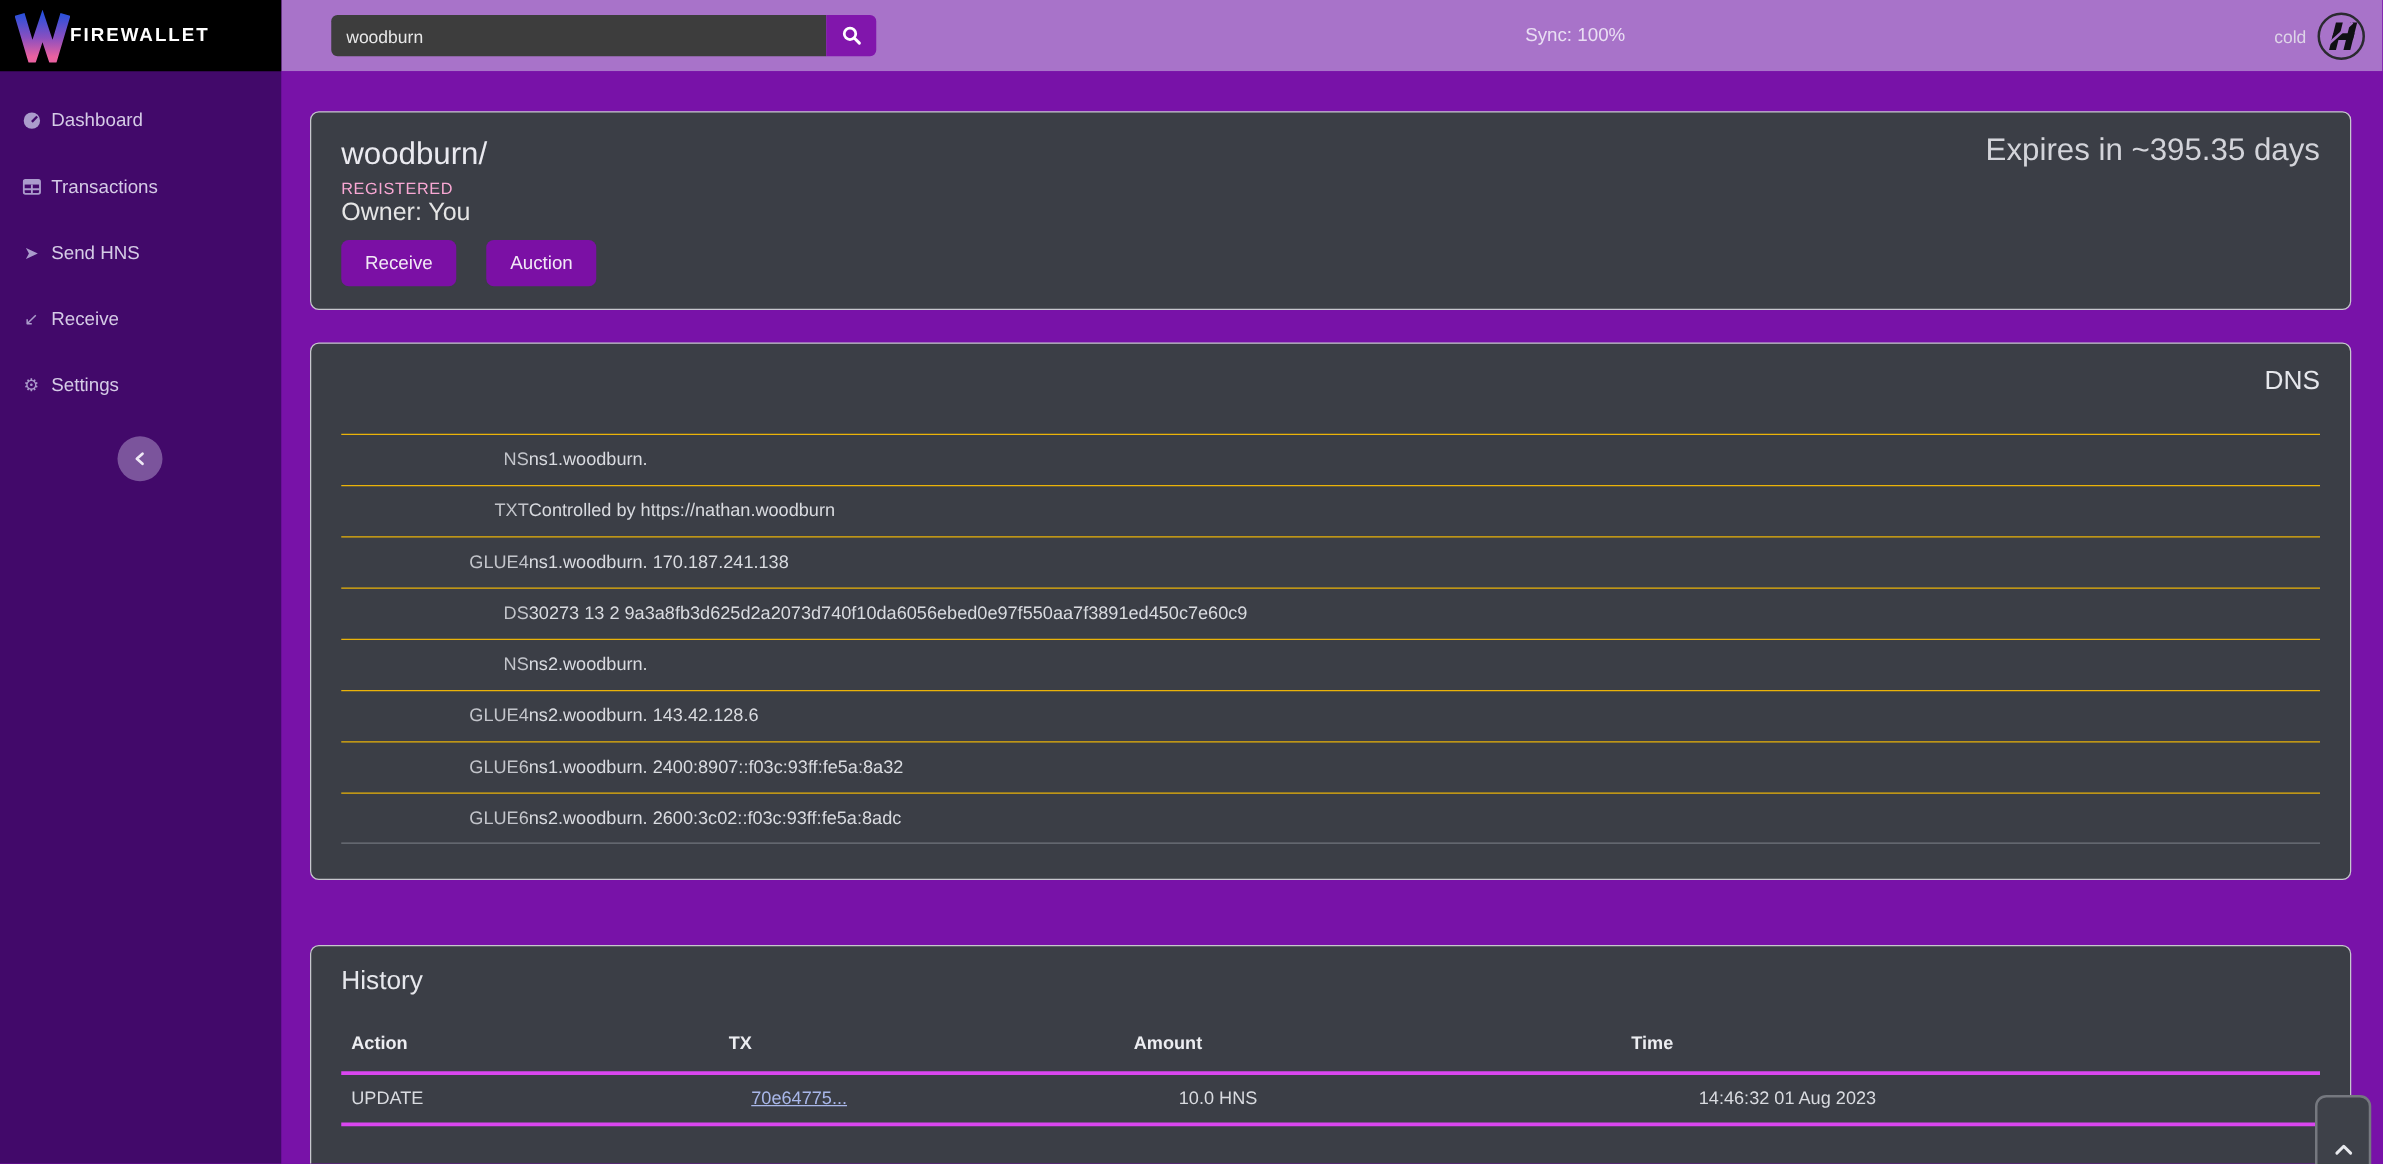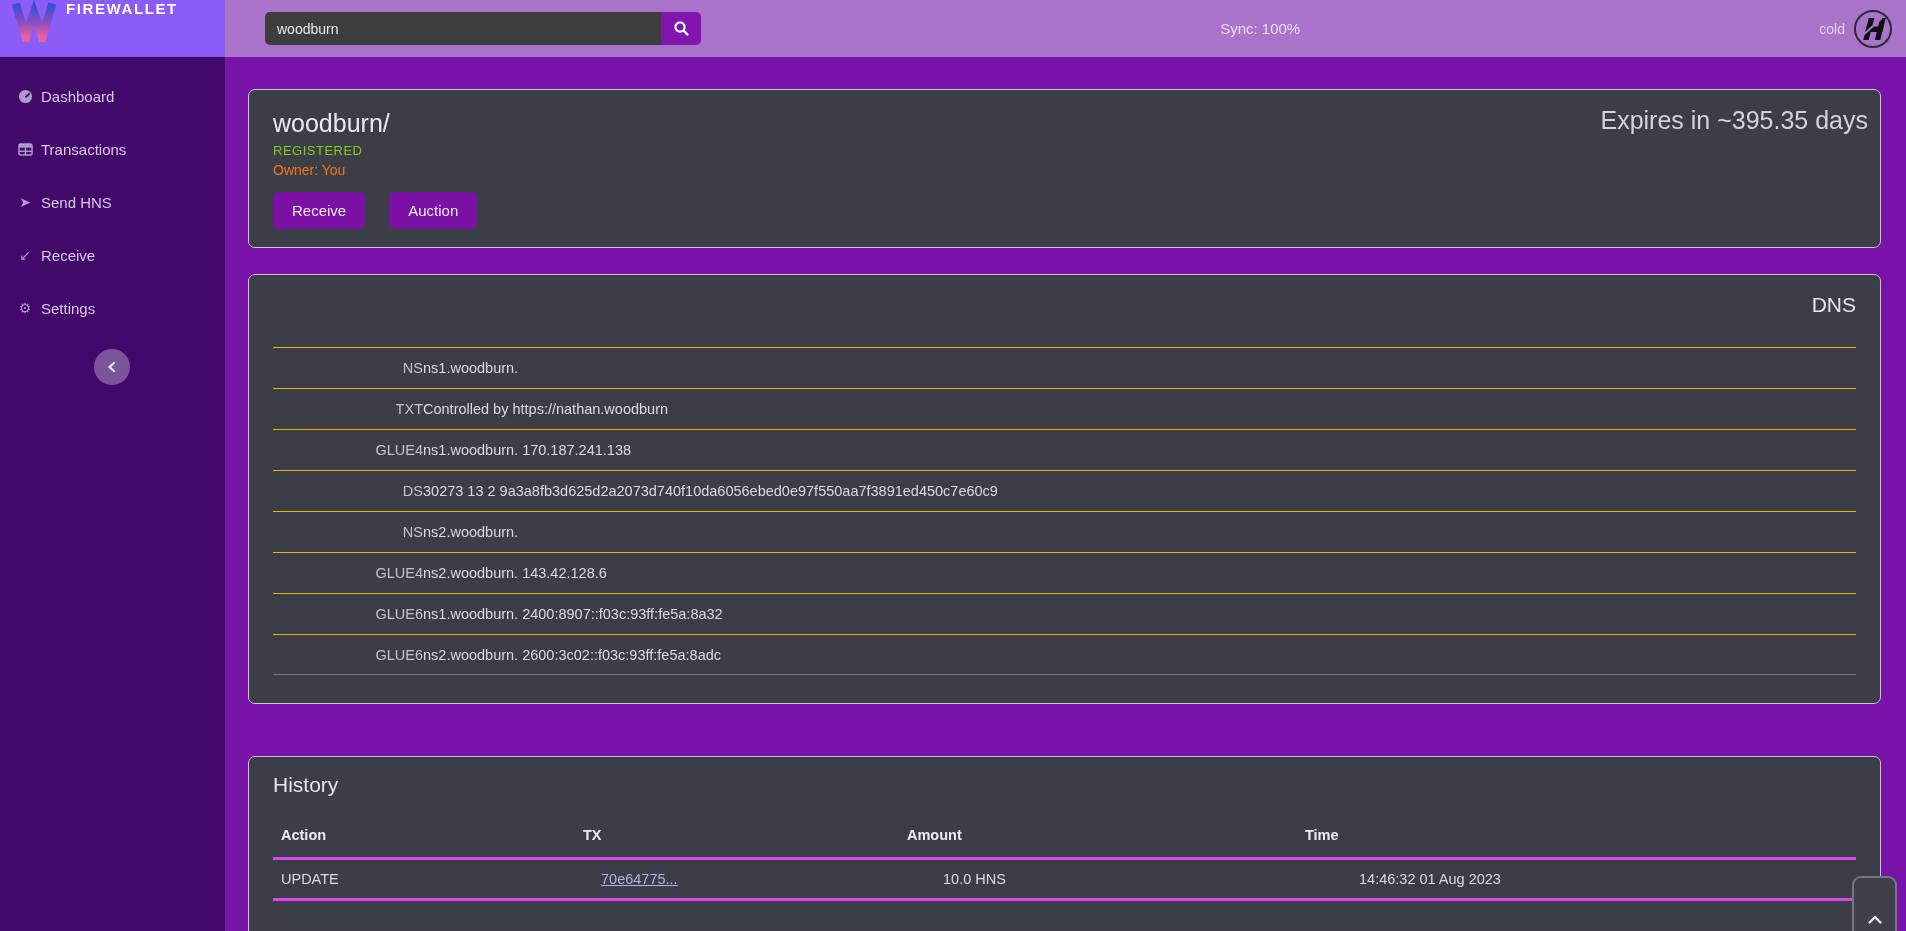--- a/index.html
+++ b/index.html
@@ -11,24 +11,23 @@
   }
 
   
   .sidebar {
     width: 225px; height: 931px; flex: 0 0 225px;
     background: #42096a;
     position: relative;
   }
   .logo-row {
     height: 57px;
-    background: #8b5cf6;
-    display: flex; 
+    background: #000000;
+    display: flex; align-items: center;
     padding: 0 12px;
-    gap: 10px;
   }
   .logo-mark { width: 44px; height: 42px; flex: 0 0 44px; }
   .logo-text {
     color: #ffffff; font-weight: bold; font-size: 15px; letter-spacing: 1.6px;
   }
   .nav { padding-top: 28px; }
   .nav-item {
     display: flex; align-items: center; gap: 8px;
     height: 22px; padding: 0 17px; margin-bottom: 31px;
     color: #d5cbe6; font-size: 15px; cursor: pointer;
@@ -80,29 +79,29 @@
     border: 1px solid #c6c7cd;
     border-radius: 7px;
     padding: 18px 24px;
     color: #d9dbe0;
   }
   .card-title { font-size: 21px; font-weight: normal; color: #e6e7ec; line-height: 24px; }
 
   
   .name-card { position: relative; margin-bottom: 26px; }
   .domain-title { font-size: 25px; font-weight: normal; color: #eaeaf0; line-height: 30px; }
-  .status-line { font-size: 13px; color: #84cc16; letter-spacing: 0.5px; margin-top: 4px; line-height: 18px; }
-  .owner-line { font-size: 14px; color: #f97316; line-height: 20px; }
+  .status-line { font-size: 13px; color: #f9a8d4; letter-spacing: 0.5px; margin-top: 4px; line-height: 18px; }
+  .owner-line { font-size: 20px; color: #e5e5e5; line-height: 20px; }
   .btn-row { margin-top: 12px; display: flex; gap: 24px; }
   .purple-btn {
     background: #7b10a5; color: #f2e9f6; border: none; cursor: pointer;
     font-size: 15px; padding: 10px 19px; border-radius: 6px;
     font-family: "Liberation Sans", "DejaVu Sans", sans-serif;
   }
-  .expires { position: absolute; top: 16px; right: 12px; font-size: 25px; color: #d3d4da; }
+  .expires { position: absolute; top: 16px; right: 24px; font-size: 25px; color: #d3d4da; }
 
   
   .dns-card { margin-bottom: 52px; padding-bottom: 28px; text-align: right; }
   .dns-card .card-title { margin-bottom: 30px; }
   .dns-table { width: 100%; }
   .dns-row {
     display: flex; align-items: center; height: 41px;
     border-top: 1px solid #eab308; padding-left: 8px;
     font-size: 14.5px;
   }

